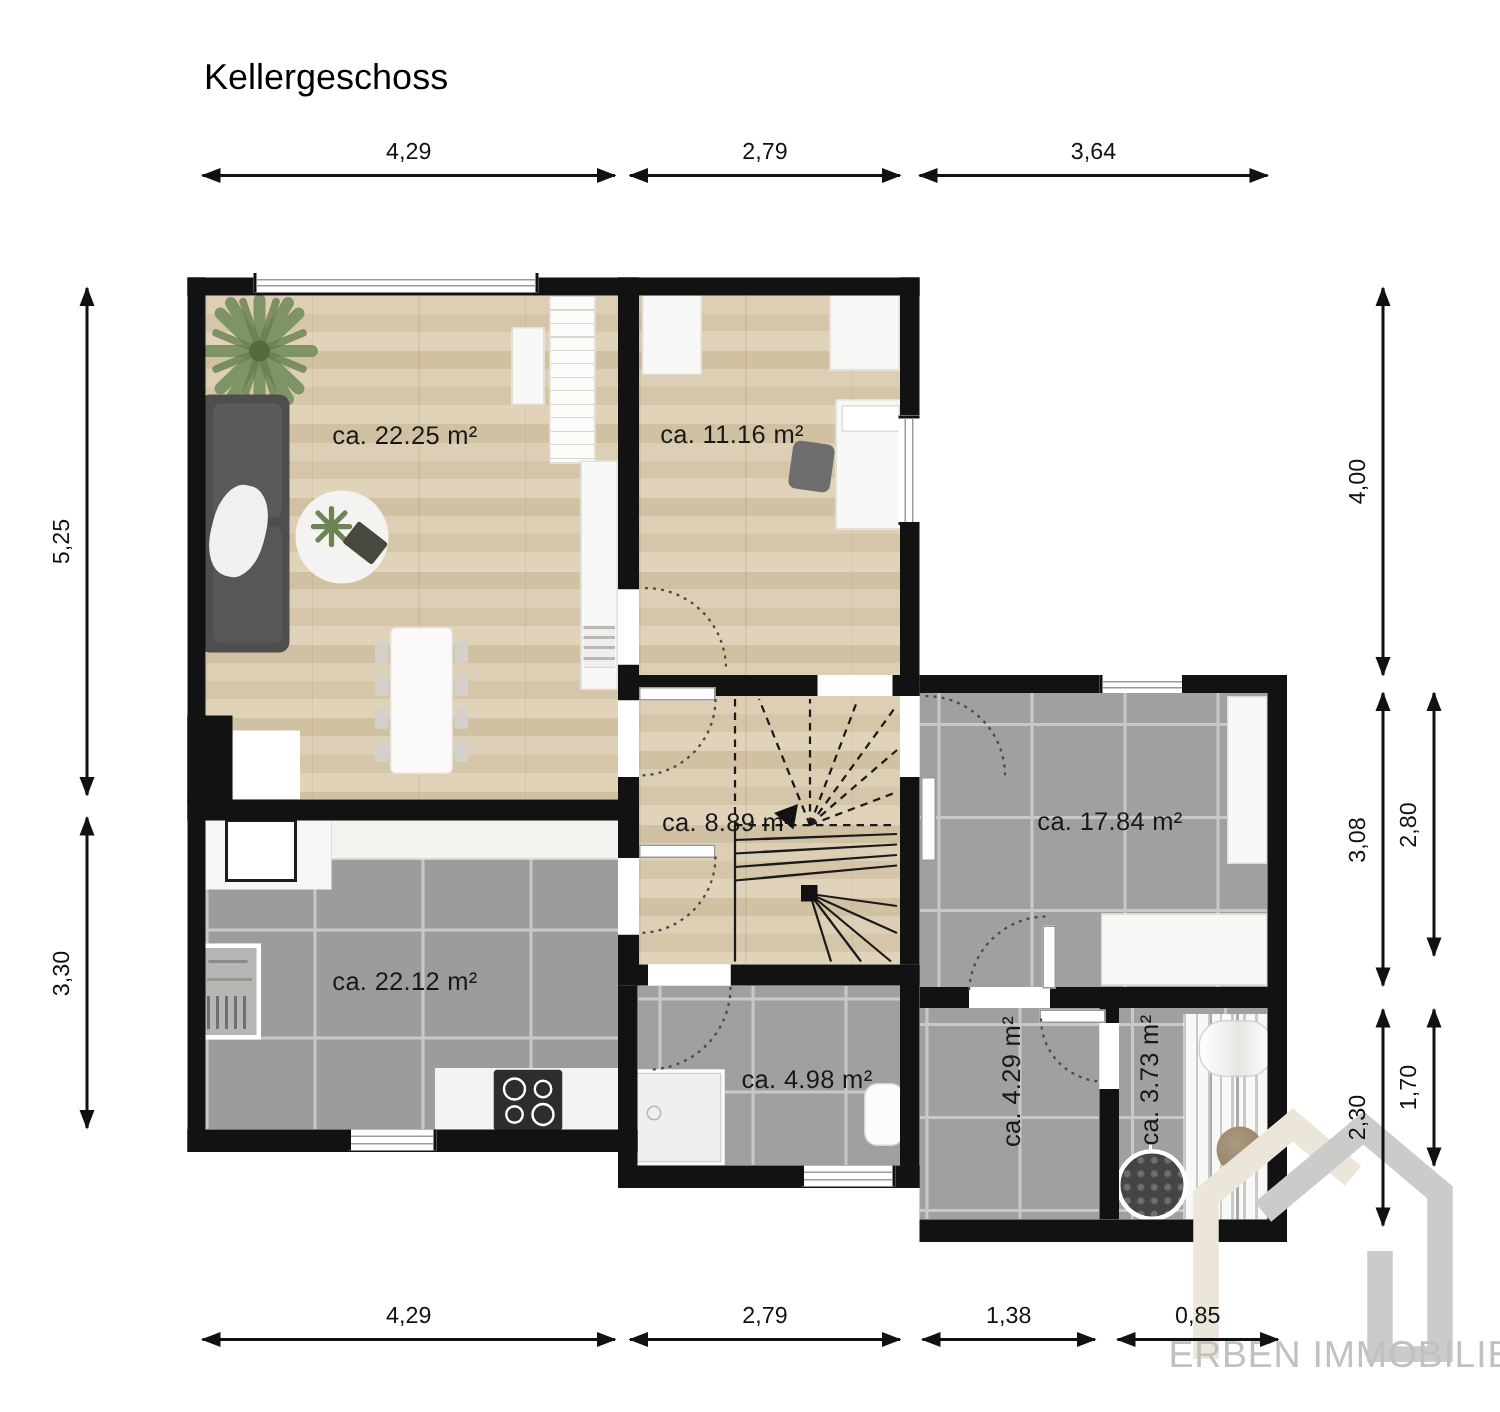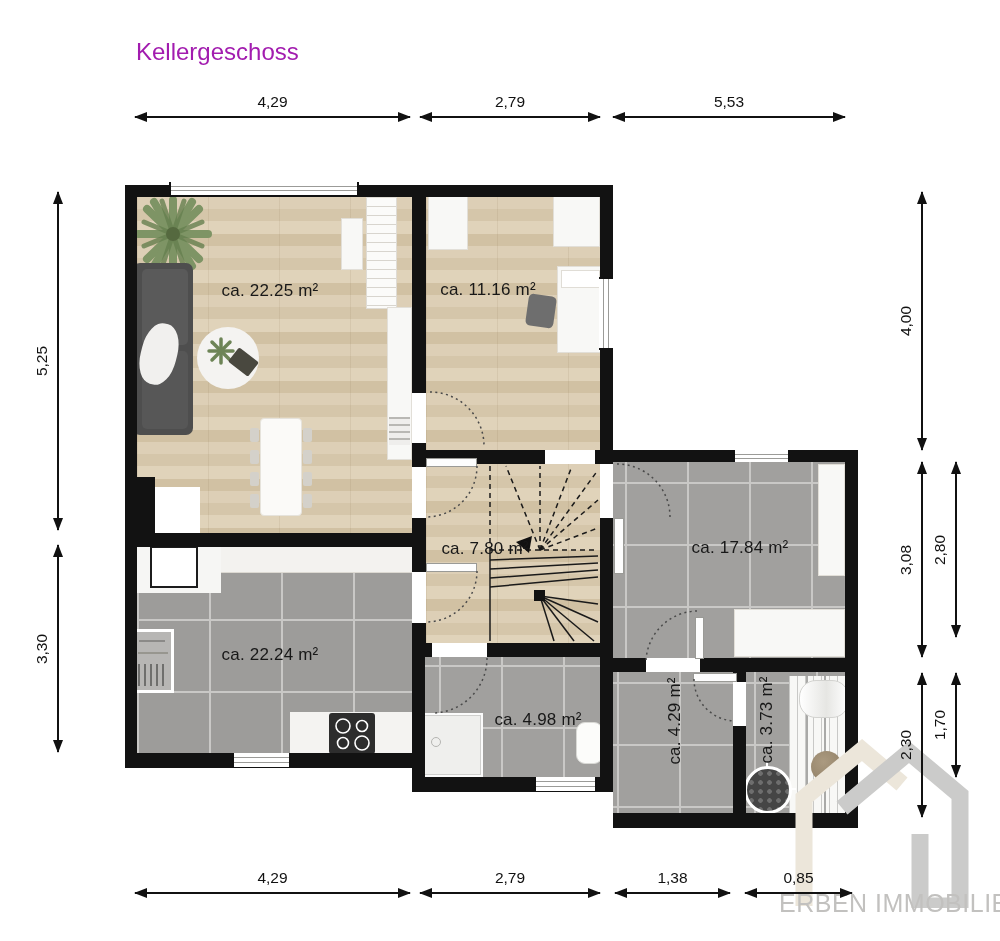--- a/index.html
+++ b/index.html
@@ -27,21 +27,21 @@
                          linear-gradient(90deg,#c9c8c6 2px, rgba(0,0,0,0) 2px);
         background-size:62px 62px;}
   .tile-k{background-size:72px 72px;background-color:#9d9c9a;}
   
   .furn{position:absolute;z-index:20;}
   .white-furn{background:#f8f8f6;border:1px solid #e2dfd8;box-sizing:border-box;}
   
   .rlabel{position:absolute;z-index:60;font-size:17px;letter-spacing:.2px;color:#181818;
           white-space:nowrap;transform:translate(-50%,-50%);}
   .rlabel.rot{transform:translate(-50%,-50%) rotate(-90deg);}
-  .title{position:absolute;left:136px;top:38px;font-size:24px;color:#a21caf;z-index:60;}
+  .title{position:absolute;left:136px;top:38px;font-size:24px;color:#000000;z-index:60;}
   
   .dimh,.dimv{position:absolute;background:#111;z-index:70;}
   .dimh{height:1.6px;}
   .dimh::before{content:"";position:absolute;left:-1px;top:-4.4px;width:0;height:0;
     border-top:5px solid rgba(0,0,0,0);border-bottom:5px solid rgba(0,0,0,0);border-right:13px solid #111;}
   .dimh::after{content:"";position:absolute;right:-1px;top:-4.4px;width:0;height:0;
     border-top:5px solid rgba(0,0,0,0);border-bottom:5px solid rgba(0,0,0,0);border-left:13px solid #111;}
   .dimv{width:1.6px;}
   .dimv::before{content:"";position:absolute;top:-1px;left:-4.4px;width:0;height:0;
     border-left:5px solid rgba(0,0,0,0);border-right:5px solid rgba(0,0,0,0);border-bottom:13px solid #111;}
@@ -249,43 +249,43 @@
       <path d="M477 571 A51 51 0 0 1 426 622"></path>
       <path d="M487 658 A55 55 0 0 1 432 713"></path>
       <path d="M617 464 A53 53 0 0 1 670 517"></path>
       <path d="M697 611 A52 52 0 0 0 646 661"></path>
       <path d="M694 679 A42 42 0 0 0 734 721"></path>
     </g>
   </svg>
 
   <div class="rlabel" style="left:270px;top:291px">ca. 22.25 m²</div>
   <div class="rlabel" style="left:488px;top:290px">ca. 11.16 m²</div>
-  <div class="rlabel" style="left:485px;top:549px">ca. 7.80 m²</div>
+  <div class="rlabel" style="left:485px;top:549px">ca. 8.89 m²</div>
   <div class="rlabel" style="left:740px;top:548px">ca. 17.84 m²</div>
-  <div class="rlabel" style="left:270px;top:655px">ca. 22.24 m²</div>
+  <div class="rlabel" style="left:270px;top:655px">ca. 22.12 m²</div>
   <div class="rlabel" style="left:538px;top:720px">ca. 4.98 m²</div>
   <div class="rlabel rot" style="left:675px;top:721px">ca. 4.29 m²</div>
   <div class="rlabel rot" style="left:767px;top:720px">ca. 3.73 m²</div>
 
   <svg id="wm" style="left:790px;top:738px" width="185" height="170">
     <g fill="none" stroke-linejoin="miter">
       <path d="M14 168 L14 60 L72 12 L112 46" stroke="#ece6da" stroke-width="17"></path>
       <path d="M52 70 L119 14 L170 57 L170 168 L130 168 L130 96" stroke="#cbcbca" stroke-width="17"></path>
     </g>
   </svg>
   <div id="wm-text">ERBEN IMMOBILIEN</div>
 
   <div class="dimh" style="left:135px;top:116px;width:275px">
       <span class="lbl">4,29</span>
     </div>
   <div class="dimh" style="left:420px;top:116px;width:180px">
       <span class="lbl">2,79</span>
     </div>
   <div class="dimh" style="left:613px;top:116px;width:232px">
-      <span class="lbl">5,53</span>
+      <span class="lbl">3,64</span>
     </div>
 
   <div class="dimh" style="left:135px;top:892px;width:275px">
       <span class="lbl">4,29</span>
     </div>
   <div class="dimh" style="left:420px;top:892px;width:180px">
       <span class="lbl">2,79</span>
     </div>
   <div class="dimh" style="left:615px;top:892px;width:115px">
       <span class="lbl">1,38</span>

